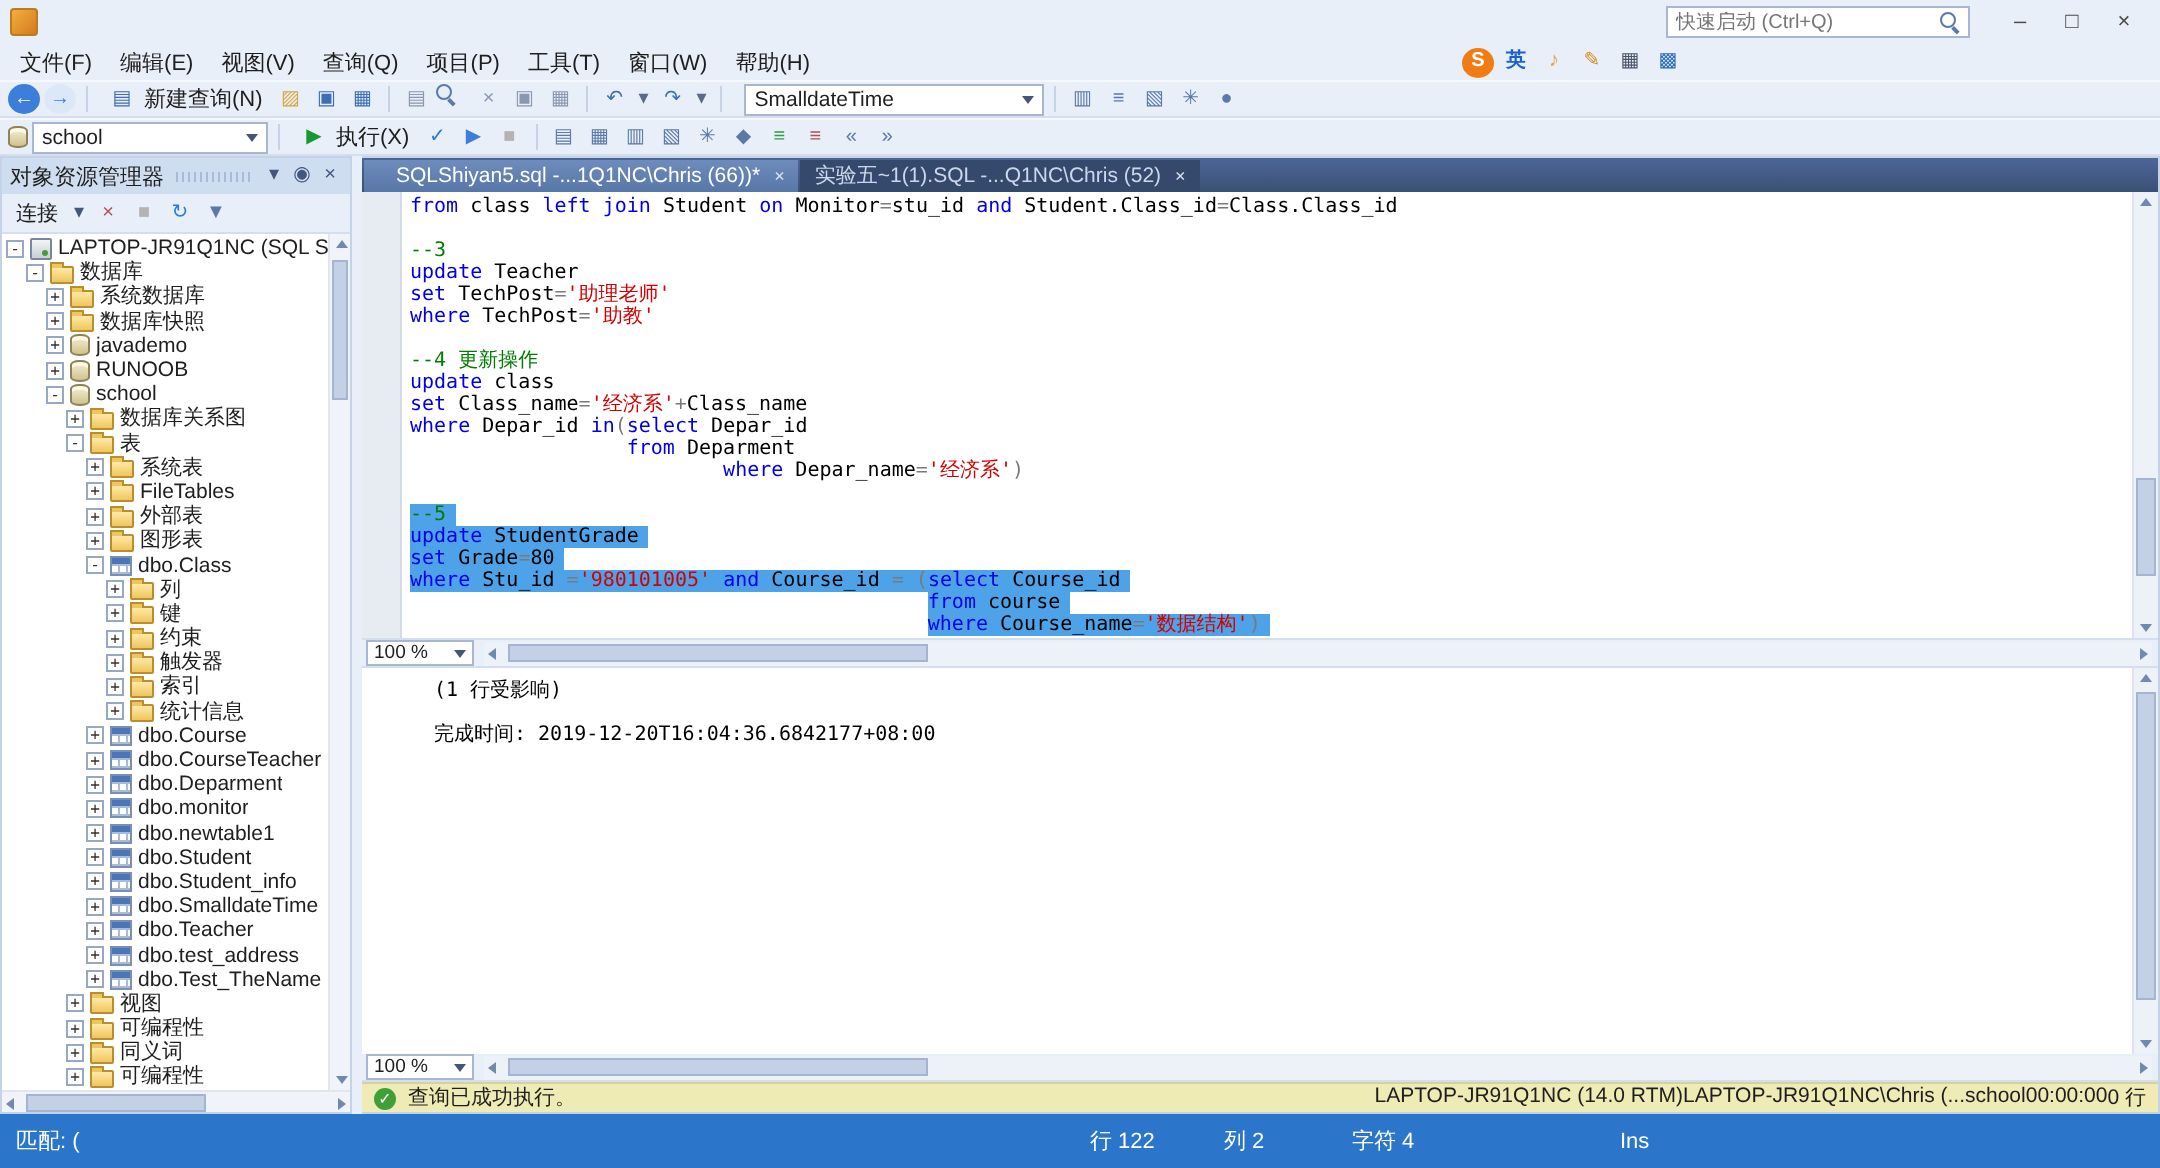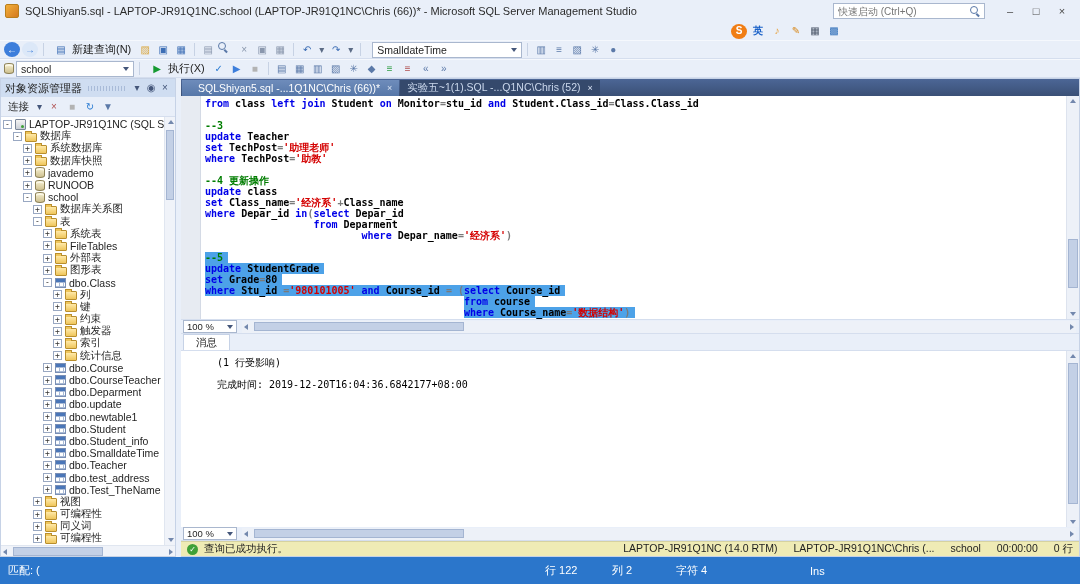--- a/index.html
+++ b/index.html
@@ -60,21 +60,21 @@
   .oe-hscroll{height:11px;flex:none;background:#F0F3F9;border-top:1px solid #E0E6F0;position:relative;}
   .splitter{width:5px;flex:none;background:#E9EFF9;}
 
   
   .editor-col{flex:1;display:flex;flex-direction:column;min-width:0;background:#fff;border:1px solid #C6D2E6;border-left:none;}
   .tabstrip{height:17px;flex:none;background:linear-gradient(#4C6696,#3A5076);display:flex;align-items:flex-end;padding-left:1px;gap:1px;}
   .tab{height:16px;display:flex;align-items:center;padding:0 7px;font-size:10.5px;color:#CBD8EC;background:#35496C;white-space:nowrap;}
   .tab.active{background:linear-gradient(#6E8CBB,#5677A8);color:#fff;padding-left:16px;}
   .tab-close{margin-left:7px;font-size:9px;color:#D8E2F2;}
 
-  .code-wrap{height:224px;flex:none;display:flex;min-height:0;border-bottom:1px solid #D5DEEE;font-weight:bold;}
+  .code-wrap{height:224px;flex:none;display:flex;min-height:0;border-bottom:1px solid #D5DEEE;}
   .code-margin{width:20px;flex:none;background:#E7EBF2;border-right:1px solid #D4DAE5;}
   .code{flex:1;overflow:hidden;font-family:"DejaVu Sans Mono",monospace;font-size:10px;line-height:11px;padding:2px 0 0 4px;white-space:pre;}
   .cl{height:11px;}
   .tk-k{color:#0000E8;}
   .tk-p{color:#000000;}
   .tk-s{color:#D40000;}
   .tk-c{color:#007D00;}
   .tk-o{color:#7A7A7A;}
   .sel{background:#4DA2E8;padding-right:5px;}
 
@@ -91,47 +91,56 @@
   .hthumb{position:absolute;left:12px;top:1px;height:9px;width:210px;background:#C3D0E6;border:1px solid #A4B5D2;}
 
   .msg-head{height:17px;flex:none;background:#E9EFF9;display:flex;align-items:flex-end;padding-left:2px;border-bottom:1px solid #D5DEEE;}
   .msg-tab{height:16px;background:#fff;border:1px solid #C6D2E6;border-bottom:none;padding:0 12px;font-size:10.5px;display:flex;align-items:center;}
   .msg-body{flex:1;display:flex;min-height:0;}
   .msg-lines{flex:1;padding:6px 0 0 8px;font-family:"DejaVu Sans Mono",monospace;font-size:10px;line-height:11px;color:#000;overflow:hidden;margin-left:28px;}
   .msg-line{height:11px;white-space:pre;}
 
   .querystatus{height:15px;flex:none;background:#EFEBB5;border-top:1px solid #D6D2A0;display:flex;align-items:center;padding:0 6px;gap:6px;font-size:10.5px;}
   .qs-check{width:11px;height:11px;flex:none;border-radius:50%;background:#3FA037;color:#fff;font-size:8px;display:flex;align-items:center;justify-content:center;}
-  .qs-right{margin-left:auto;display:flex;gap:16px;white-space:nowrap;}
+  .qs-right{margin-left:auto;display:flex;white-space:nowrap;}
 
   
   .statusbar{height:27px;flex:none;background:#2B76CB;color:#fff;position:relative;display:flex;align-items:center;font-size:11px;}
   .sb-left{margin-left:8px;}
   .sb-abs{position:absolute;top:0;height:100%;display:flex;align-items:center;}
 </style>
 </head>
 <body>
 
 <div class="app">
 
   <div class="titlebar">
     <span class="app-icon"></span>
-    <span class="title-text">SQLShiyan5.sql - LAPTOP-JR91Q1NC.school (LAPTOP-JR91Q1NC\Chris (66))* - Microsoft SQL Server Management Studio</span>
     <span class="quick-launch">
       <input placeholder="快速启动 (Ctrl+Q)" style="">
       <span class="i-mag"></span>
     </span>
     <span class="win-btns">
       <span class="win-btn">–</span>
       <span class="win-btn">□</span>
       <span class="win-btn">×</span>
     </span>
   </div>
 
   <div class="menubar">
+    <span class="menu-items">
+        <span class="menu-item">文件(F)</span>
+        <span class="menu-item">编辑(E)</span>
+        <span class="menu-item">视图(V)</span>
+        <span class="menu-item">查询(Q)</span>
+        <span class="menu-item">项目(P)</span>
+        <span class="menu-item">工具(T)</span>
+        <span class="menu-item">窗口(W)</span>
+        <span class="menu-item">帮助(H)</span>
+      </span>
     <span class="ime-bar">
         <span class="tbicon" style="color: rgb(255, 255, 255); background: rgb(240, 125, 20); border-radius: 50%; font-weight: bold;">S</span>
         <span class="tbicon" style="color: rgb(27, 98, 200); font-weight: bold;">英</span>
         <span class="tbicon" style="color: rgb(232, 160, 60);">♪</span>
         <span class="tbicon" style="color: rgb(216, 138, 30);">✎</span>
         <span class="tbicon" style="color: rgb(74, 85, 104);">▦</span>
         <span class="tbicon" style="color: rgb(43, 108, 184);">▩</span>
       </span>
   </div>
 
@@ -354,21 +363,21 @@
               <span class="tlabel">dbo.CourseTeacher</span>
             </div>
             <div class="trow" style="padding-left: 42px;">
               <span class="tw">+</span>
               <span class="ti i-table"></span>
               <span class="tlabel">dbo.Deparment</span>
             </div>
             <div class="trow" style="padding-left: 42px;">
               <span class="tw">+</span>
               <span class="ti i-table"></span>
-              <span class="tlabel">dbo.update</span>
+              <span class="tlabel">dbo.monitor</span>
             </div>
             <div class="trow" style="padding-left: 42px;">
               <span class="tw">+</span>
               <span class="ti i-table"></span>
               <span class="tlabel">dbo.newtable1</span>
             </div>
             <div class="trow" style="padding-left: 42px;">
               <span class="tw">+</span>
               <span class="ti i-table"></span>
               <span class="tlabel">dbo.Student</span>
@@ -461,25 +470,20 @@
           <span>100 %</span>
           <span class="carr"></span>
         </span>
         <span class="hscroll">
           <span class="arr-l"></span>
           <span class="hthumb"></span>
           <span class="arr-r"></span>
         </span>
       </div>
 
-      <div class="msg-head">
-        <span class="msg-tab">
-          <span>消息</span>
-        </span>
-      </div>
 
       <div class="msg-body">
         <div class="msg-lines">
             <div class="msg-line">(1 行受影响)</div>
             <div class="msg-line">&nbsp;</div>
             <div class="msg-line">完成时间: 2019-12-20T16:04:36.6842177+08:00</div>
           </div>
         <div class="vscroll">
           <span class="arr-u"></span>
           <span class="vthumb" style="top:12px;height:80%;"></span>

